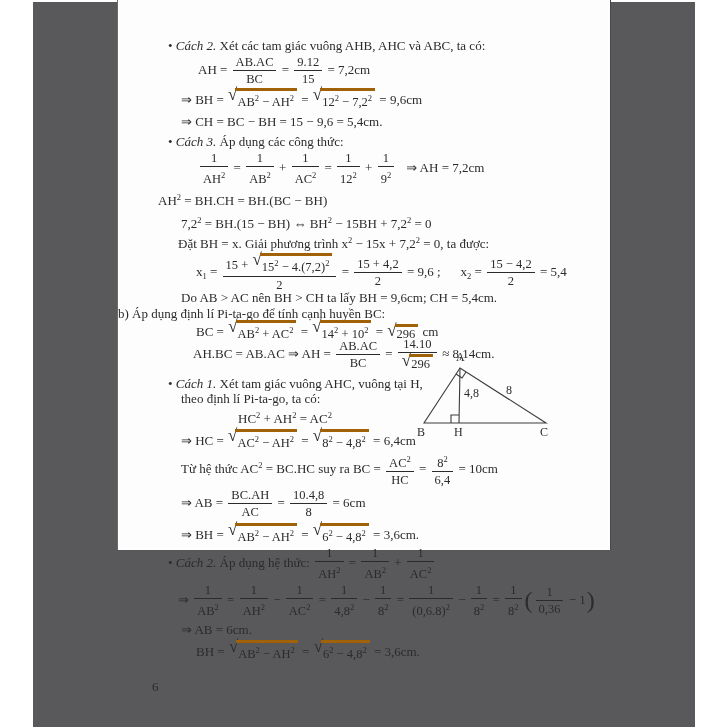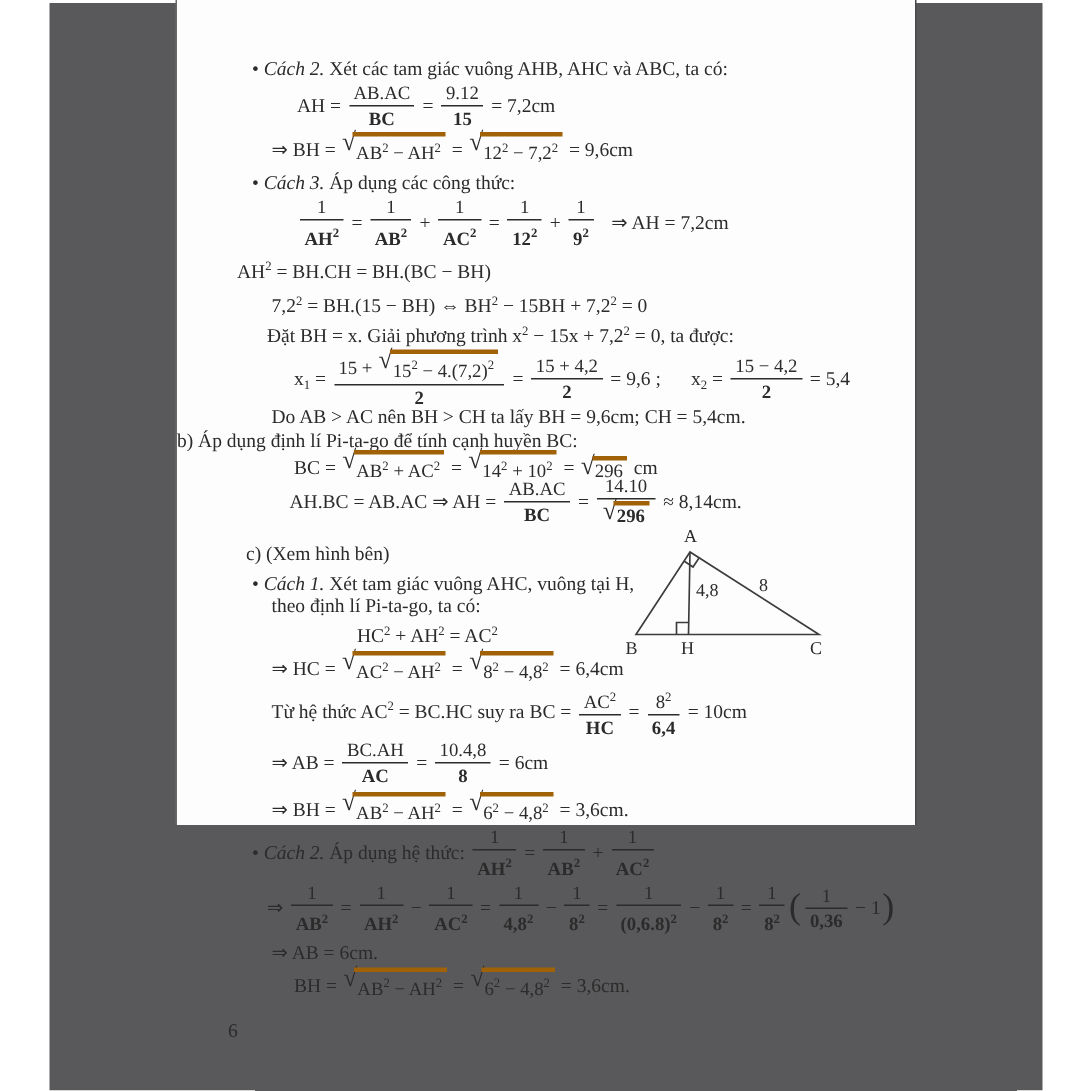--- a/index.html
+++ b/index.html
@@ -9,52 +9,52 @@
   .sheet{position:absolute;left:118px;top:0;width:492px;height:550px;background:#fdfdfd;
          box-shadow:1px 0 0 #48484a, -1px 0 0 #6a6a6c;}
   .content{position:absolute;top:36px;left:0;width:100%;color:#2b2b2b;}
   .line{font-size:13px;line-height:19px;margin:0 0 1px 0;white-space:nowrap;}
   .tk{color:#2b2b2b;}
   .it{font-style:italic;}
   .sup{font-size:8.5px;vertical-align:5px;letter-spacing:0;}
   .sub{font-size:8.5px;vertical-align:-3px;}
   .frac{display:inline-block;vertical-align:middle;text-align:center;margin:0 2px;line-height:1;position:relative;top:-1px;}
   .frac .num{display:block;padding:0 3px 1px 3px;border-bottom:1px solid #2b2b2b;line-height:14px;font-size:12.5px;}
-  .frac .den{display:block;padding:1px 3px 0 3px;line-height:14px;font-size:12.5px;font-weight:bold;}
+  .frac .den{display:block;padding:1px 3px 0 3px;line-height:14px;font-size:12.5px;}
   .sqrt{display:inline-block;vertical-align:-2px;white-space:nowrap;margin:0 1px;}
   .sqrt .rs{display:inline-block;font-size:17px;line-height:13px;vertical-align:top;margin-right:-2px;}
   .sqrt .rc{display:inline-block;border-top:3px solid #a16207;line-height:15px;padding:0 3px 0 2px;font-size:12.5px;}
   .bigp{font-size:24px;font-weight:400;vertical-align:middle;line-height:18px;position:relative;top:-2px;margin:0 1px;}
   .gap{display:inline-block;}
   .figure{position:absolute;left:296px;top:350px;}
   .figure text{font-size:12px;fill:#2b2b2b;font-family:"Liberation Serif", serif;}
   .figure .geo{fill:none;stroke:#3c3c3c;stroke-width:1.1;}
   .page-number{position:absolute;left:34px;top:679px;font-size:13px;color:#2b2b2b;}
 </style>
 </head>
 <body>
 
 <div class="canvas">
   <div class="photo-bg"></div>
   <div class="sheet">
     <div class="content" id="content">
         <div class="line" style="padding-left: 50px;"><span class="tk">•  </span><span class="tk it">Cách 2.</span><span class="tk">  Xét các tam giác vuông AHB, AHC và ABC, ta có:</span></div>
         <div class="line" style="padding-left: 80px;"><span class="tk">AH = </span><span class="frac"><span class="num"><span class="tk">AB.AC</span></span><span class="den"><span class="tk">BC</span></span></span><span class="tk"> = </span><span class="frac"><span class="num"><span class="tk">9.12</span></span><span class="den"><span class="tk">15</span></span></span><span class="tk"> = 7,2cm</span></div>
         <div class="line" style="padding-left: 63px;"><span class="tk">⇒ BH = </span><span class="sqrt"><span class="rs">√</span><span class="rc"><span class="tk">AB</span><span class="sup">2</span><span class="tk"> − AH</span><span class="sup">2</span></span></span><span class="tk"> = </span><span class="sqrt"><span class="rs">√</span><span class="rc"><span class="tk">12</span><span class="sup">2</span><span class="tk"> − 7,2</span><span class="sup">2</span></span></span><span class="tk"> = 9,6cm</span></div>
+        <div class="line" style="padding-left: 63px;"><span class="tk">⇒ CH = BC − BH = 15 − 9,6 = 5,4cm.</span></div>
         <div class="line" style="padding-left: 50px;"><span class="tk">•  </span><span class="tk it">Cách 3.</span><span class="tk">  Áp dụng các công thức:</span></div>
         <div class="line" style="padding-left: 80px;"><span class="frac"><span class="num"><span class="tk">1</span></span><span class="den"><span class="tk">AH</span><span class="sup">2</span></span></span><span class="tk"> = </span><span class="frac"><span class="num"><span class="tk">1</span></span><span class="den"><span class="tk">AB</span><span class="sup">2</span></span></span><span class="tk"> + </span><span class="frac"><span class="num"><span class="tk">1</span></span><span class="den"><span class="tk">AC</span><span class="sup">2</span></span></span><span class="tk"> = </span><span class="frac"><span class="num"><span class="tk">1</span></span><span class="den"><span class="tk">12</span><span class="sup">2</span></span></span><span class="tk"> + </span><span class="frac"><span class="num"><span class="tk">1</span></span><span class="den"><span class="tk">9</span><span class="sup">2</span></span></span><span class="gap" style="display: inline-block; width: 10px;"></span><span class="tk">⇒ AH = 7,2cm</span></div>
         <div class="line" style="padding-left: 40px;"><span class="tk">AH</span><span class="sup">2</span><span class="tk"> = BH.CH = BH.(BC − BH)</span></div>
         <div class="line" style="padding-left: 63px;"><span class="tk">7,2</span><span class="sup">2</span><span class="tk"> = BH.(15 − BH) ⇔ BH</span><span class="sup">2</span><span class="tk"> − 15BH + 7,2</span><span class="sup">2</span><span class="tk"> = 0</span></div>
         <div class="line" style="padding-left: 60px; margin-top: -3px;"><span class="tk">Đặt BH = x. Giải phương trình x</span><span class="sup">2</span><span class="tk"> − 15x + 7,2</span><span class="sup">2</span><span class="tk"> = 0, ta được:</span></div>
         <div class="line" style="padding-left: 78px;"><span class="tk">x</span><span class="sub">1</span><span class="tk"> = </span><span class="frac"><span class="num"><span class="tk">15 + </span><span class="sqrt"><span class="rs">√</span><span class="rc"><span class="tk">15</span><span class="sup">2</span><span class="tk"> − 4.(7,2)</span><span class="sup">2</span></span></span></span><span class="den"><span class="tk">2</span></span></span><span class="tk"> = </span><span class="frac"><span class="num"><span class="tk">15 + 4,2</span></span><span class="den"><span class="tk">2</span></span></span><span class="tk"> = 9,6 ;</span><span class="gap" style="display: inline-block; width: 20px;"></span><span class="tk">x</span><span class="sub">2</span><span class="tk"> = </span><span class="frac"><span class="num"><span class="tk">15 − 4,2</span></span><span class="den"><span class="tk">2</span></span></span><span class="tk"> = 5,4</span></div>
         <div class="line" style="padding-left: 63px; margin-top: -6px;"><span class="tk">Do AB &gt; AC nên BH &gt; CH ta lấy BH = 9,6cm;  CH = 5,4cm.</span></div>
         <div class="line" style="margin-top: -4px;"><span class="tk">b)  Áp dụng định lí Pi-ta-go để tính cạnh huyền BC:</span></div>
         <div class="line" style="padding-left: 78px; margin-top: -4px;"><span class="tk">BC = </span><span class="sqrt"><span class="rs">√</span><span class="rc"><span class="tk">AB</span><span class="sup">2</span><span class="tk"> + AC</span><span class="sup">2</span></span></span><span class="tk"> = </span><span class="sqrt"><span class="rs">√</span><span class="rc"><span class="tk">14</span><span class="sup">2</span><span class="tk"> + 10</span><span class="sup">2</span></span></span><span class="tk"> = </span><span class="sqrt"><span class="rs">√</span><span class="rc"><span class="tk">296</span></span></span><span class="tk"> cm</span></div>
         <div class="line" style="padding-left: 75px; margin-top: -6px;"><span class="tk">AH.BC = AB.AC  ⇒ AH = </span><span class="frac"><span class="num"><span class="tk">AB.AC</span></span><span class="den"><span class="tk">BC</span></span></span><span class="tk"> = </span><span class="frac"><span class="num"><span class="tk">14.10</span></span><span class="den"><span class="sqrt"><span class="rs">√</span><span class="rc"><span class="tk">296</span></span></span></span></span><span class="tk"> ≈ 8,14cm.</span></div>
-        <div class="line" style="padding-left: 46px; margin-top: 6px;"><span class="tk">c)  (Xem hình bên)</span></div>
         <div class="line" style="padding-left: 50px;"><span class="tk">•  </span><span class="tk it">Cách 1.</span><span class="tk">  Xét tam giác vuông AHC, vuông tại H,</span></div>
         <div class="line" style="padding-left: 63px; margin-top: -5px;"><span class="tk">theo định lí Pi-ta-go, ta có:</span></div>
         <div class="line" style="padding-left: 78px; margin-top: -3px; margin-left: 42px;"><span class="tk">HC</span><span class="sup">2</span><span class="tk"> + AH</span><span class="sup">2</span><span class="tk"> = AC</span><span class="sup">2</span></div>
         <div class="line" style="padding-left: 63px;"><span class="tk">⇒ HC = </span><span class="sqrt"><span class="rs">√</span><span class="rc"><span class="tk">AC</span><span class="sup">2</span><span class="tk"> − AH</span><span class="sup">2</span></span></span><span class="tk"> = </span><span class="sqrt"><span class="rs">√</span><span class="rc"><span class="tk">8</span><span class="sup">2</span><span class="tk"> − 4,8</span><span class="sup">2</span></span></span><span class="tk"> = 6,4cm</span></div>
         <div class="line" style="padding-left: 63px;"><span class="tk">Từ hệ thức  AC</span><span class="sup">2</span><span class="tk"> = BC.HC suy ra BC = </span><span class="frac"><span class="num"><span class="tk">AC</span><span class="sup">2</span></span><span class="den"><span class="tk">HC</span></span></span><span class="tk"> = </span><span class="frac"><span class="num"><span class="tk">8</span><span class="sup">2</span></span><span class="den"><span class="tk">6,4</span></span></span><span class="tk"> = 10cm</span></div>
         <div class="line" style="padding-left: 63px;"><span class="tk">⇒ AB = </span><span class="frac"><span class="num"><span class="tk">BC.AH</span></span><span class="den"><span class="tk">AC</span></span></span><span class="tk"> = </span><span class="frac"><span class="num"><span class="tk">10.4,8</span></span><span class="den"><span class="tk">8</span></span></span><span class="tk"> = 6cm</span></div>
         <div class="line" style="padding-left: 63px; margin-top: 3px;"><span class="tk">⇒ BH = </span><span class="sqrt"><span class="rs">√</span><span class="rc"><span class="tk">AB</span><span class="sup">2</span><span class="tk"> − AH</span><span class="sup">2</span></span></span><span class="tk"> = </span><span class="sqrt"><span class="rs">√</span><span class="rc"><span class="tk">6</span><span class="sup">2</span><span class="tk"> − 4,8</span><span class="sup">2</span></span></span><span class="tk"> = 3,6cm.</span></div>
         <div class="line" style="padding-left: 50px;"><span class="tk">•  </span><span class="tk it">Cách 2.</span><span class="tk">  Áp dụng hệ thức: </span><span class="frac"><span class="num"><span class="tk">1</span></span><span class="den"><span class="tk">AH</span><span class="sup">2</span></span></span><span class="tk"> = </span><span class="frac"><span class="num"><span class="tk">1</span></span><span class="den"><span class="tk">AB</span><span class="sup">2</span></span></span><span class="tk"> + </span><span class="frac"><span class="num"><span class="tk">1</span></span><span class="den"><span class="tk">AC</span><span class="sup">2</span></span></span></div>
         <div class="line" style="padding-left: 60px; margin-top: 2px;"><span class="tk">⇒ </span><span class="frac"><span class="num"><span class="tk">1</span></span><span class="den"><span class="tk">AB</span><span class="sup">2</span></span></span><span class="tk"> = </span><span class="frac"><span class="num"><span class="tk">1</span></span><span class="den"><span class="tk">AH</span><span class="sup">2</span></span></span><span class="tk"> − </span><span class="frac"><span class="num"><span class="tk">1</span></span><span class="den"><span class="tk">AC</span><span class="sup">2</span></span></span><span class="tk"> = </span><span class="frac"><span class="num"><span class="tk">1</span></span><span class="den"><span class="tk">4,8</span><span class="sup">2</span></span></span><span class="tk"> − </span><span class="frac"><span class="num"><span class="tk">1</span></span><span class="den"><span class="tk">8</span><span class="sup">2</span></span></span><span class="tk"> = </span><span class="frac"><span class="num"><span class="tk">1</span></span><span class="den"><span class="tk">(0,6.8)</span><span class="sup">2</span></span></span><span class="tk"> − </span><span class="frac"><span class="num"><span class="tk">1</span></span><span class="den"><span class="tk">8</span><span class="sup">2</span></span></span><span class="tk"> = </span><span class="frac"><span class="num"><span class="tk">1</span></span><span class="den"><span class="tk">8</span><span class="sup">2</span></span></span><span class="bigp">(</span><span class="frac"><span class="num"><span class="tk">1</span></span><span class="den"><span class="tk">0,36</span></span></span><span class="tk"> − 1</span><span class="bigp">)</span></div>
         <div class="line" style="padding-left: 63px;"><span class="tk">⇒ AB = 6cm.</span></div>

